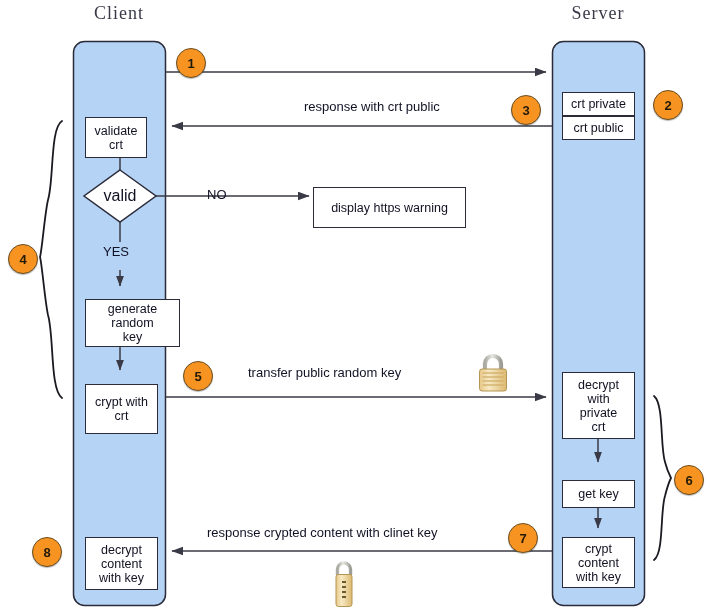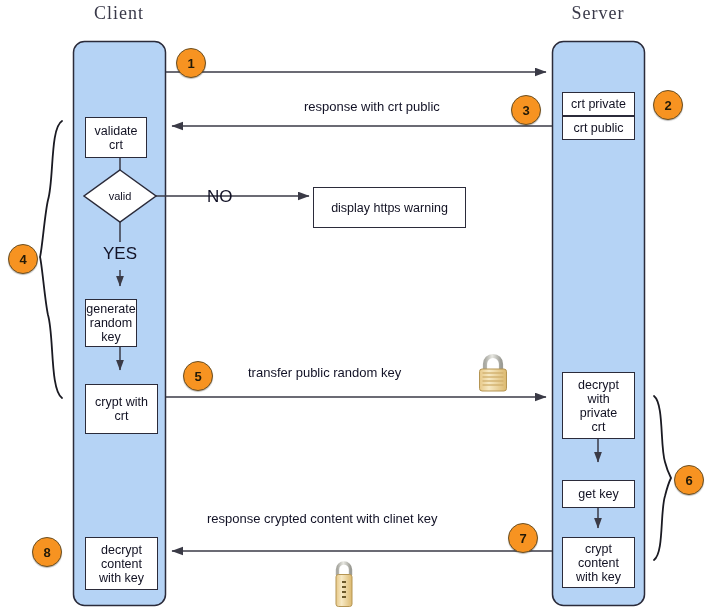--- a/index.html
+++ b/index.html
@@ -19,34 +19,34 @@
     position:absolute;box-sizing:border-box;
     background:#ffffff;border:1.4px solid #2b2b3a;
     display:flex;align-items:center;justify-content:center;
     text-align:center;font-size:12.5px;line-height:14px;color:#111122;
     padding:1px 2px;
     margin-top:12px;
   }
   .node.stacked{flex-direction:column;}
   .diamond-label{
     position:absolute;display:flex;align-items:center;justify-content:center;
-    font-size:11px;color:#111122;
+    font-size:16px;color:#111122;
   }
   .badge{
     position:absolute;width:28px;height:28px;border-radius:50%;
     background:#f79321;border:1.1px solid #6b5024;
     color:#231a08;font-size:13px;font-weight:bold;
     display:flex;align-items:center;justify-content:center;
     box-shadow:0 1px 1px rgba(0,0,0,.28);
   }
   .edge-label{
     position:absolute;font-size:13px;color:#121226;white-space:nowrap;
   }
   .small-label{
-    position:absolute;font-size:17px;color:#121226;white-space:nowrap;
+    position:absolute;font-size:13px;color:#121226;white-space:nowrap;
   }
 </style>
 </head>
 <body>
 
 <div id="stage">
 
   <div class="lane-title" style="left:73px;top:3px;width:92px;">Client</div>
   <div class="lane-title" style="left:552px;top:3px;width:92px;">Server</div>
 
@@ -132,21 +132,21 @@
   </svg>
   <div class="diamond-label" style="left:92px;top:187px;width:56px;height:18px;">valid</div>
 
   <div class="small-label" style="left:103px;top:244px;">
     <span>YES</span>
   </div>
   <div class="small-label" style="left:207px;top:187px;">
     <span>NO</span>
   </div>
 
-  <div class="node stacked" style="left:85px;top:287px;width:52px;height:48px;">
+  <div class="node stacked" style="left:85px;top:287px;width:95px;height:48px;">
     <span>generate</span>
     <span>random</span>
     <span>key</span>
   </div>
 
   <div class="node stacked" style="left:85px;top:372px;width:73px;height:50px;">
     <span>crypt with</span>
     <span>crt</span>
   </div>
 
@@ -179,21 +179,21 @@
     <span>content</span>
     <span>with key</span>
   </div>
 
   <div class="node" style="left:313px;top:175px;width:153px;height:41px;">
     <span>display https warning</span>
   </div>
 
   <div class="edge-label" style="left:304px;top:99px;">response with crt public</div>
   <div class="edge-label" style="left:248px;top:365px;">transfer public random key</div>
-  <div class="edge-label" style="left:207px;top:511px;">response crypted content with clinet key</div>
+  <div class="edge-label" style="left:207px;top:525px;">response crypted content with clinet key</div>
 
   <div class="badge" style="left:176px;top:48px;">1</div>
   <div class="badge" style="left:653px;top:90px;">2</div>
   <div class="badge" style="left:511px;top:95px;">3</div>
   <div class="badge" style="left:8px;top:244px;">4</div>
   <div class="badge" style="left:183px;top:361px;">5</div>
   <div class="badge" style="left:674px;top:465px;">6</div>
   <div class="badge" style="left:508px;top:523px;">7</div>
   <div class="badge" style="left:32px;top:537px;">8</div>
 

